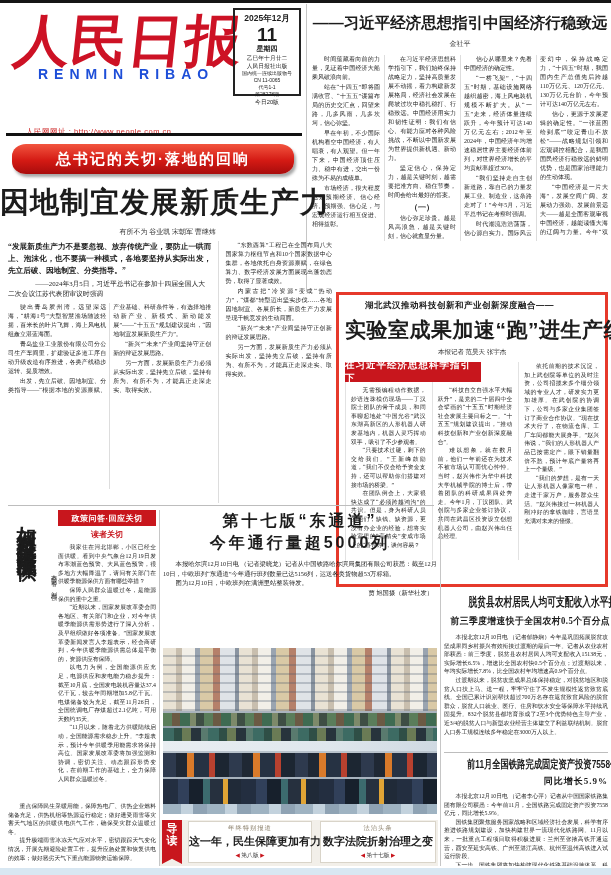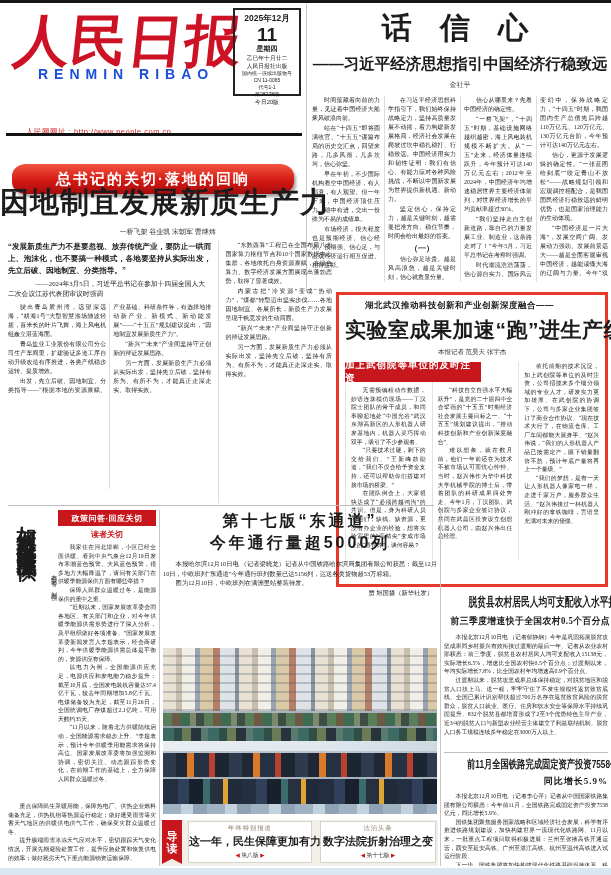--- a/index.html
+++ b/index.html
@@ -37,21 +37,21 @@
   .hua-title{font-family:"Liberation Sans",sans-serif;font-weight:bold;font-size:30px;
     text-align:center;letter-spacing:10px;}
   .hua-sub{font-family:"Liberation Sans",sans-serif;font-weight:bold;font-size:15.5px;
     text-align:center;margin-top:5px;}
   .hua-author{font-size:7px;text-align:center;margin-top:5px;color:#333;}
   .hua-body{margin-top:6px;height:186px;overflow:hidden;columns:4;column-gap:8px;
     column-rule:1px solid #ddd;}
   .hua-marker{text-indent:0 !important;text-align:center;font-weight:bold;font-size:8px;margin:3px 0 2px 0 !important;}
 
   
-  .banner{position:absolute;left:12px;top:164px;width:282px;height:30px;border-radius:14px/12px;
+  .banner{position:absolute;left:12px;top:144px;width:282px;height:30px;border-radius:14px/12px;
     background:linear-gradient(180deg,#f2553f 0%,#d41a14 55%,#a80c0c 100%);
     box-shadow:2px 3px 3px rgba(0,0,0,.35);display:flex;align-items:center;justify-content:center;}
   .banner span{color:#fff;font-family:"Liberation Sans",sans-serif;font-weight:bold;
     font-size:15px;letter-spacing:2px;}
   .xz-head{position:absolute;left:0;top:183px;width:335px;text-align:left;
     font-family:"Liberation Sans",sans-serif;font-weight:bold;font-size:29px;letter-spacing:1px;}
   .xz-byline{position:absolute;left:0;top:227px;width:335px;text-align:center;font-size:7px;color:#333;}
   .xz-body{position:absolute;left:8px;top:241px;width:324px;height:262px;display:flex;gap:7px;}
   .xz-left{width:206px;}
   .xz-quote{font-weight:bold;font-size:7.6px;line-height:12px;text-align:justify;}
@@ -122,21 +122,21 @@
   .ph-rail3{position:absolute;left:0;top:78%;width:100%;height:16%;
     background:repeating-linear-gradient(90deg,#232e40 0 15px,#31405a 15px 26px,#17202c 26px 40px,#3c6b6e 40px 47px,#26303e 47px 60px,#e0a435 60px 65px,#202a38 65px 78px);
     border-top:2px solid #a7b2bd;}
   .ph-bottom{position:absolute;left:0;top:94%;width:100%;height:6%;
     background:repeating-linear-gradient(90deg,#9fb3c2 0 18px,#c3d2dd 18px 30px,#8fa3b4 30px 44px);}
 
   
   .daodu{position:absolute;left:160px;top:820px;width:278px;height:46px;background:#f2efe9;}
   .dd-mark{position:absolute;left:2px;top:0px;width:20px;height:44px;background:#c8161d;color:#fff;
     font-family:"Liberation Sans",sans-serif;font-weight:bold;font-size:11px;line-height:12px;
-    text-align:center;padding-top:10px;box-sizing:border-box;
+    text-align:center;padding-top:2px;box-sizing:border-box;
     clip-path:polygon(0 0,100% 0,100% 100%,50% 88%,0 100%);}
   .dd-item{position:absolute;top:1px;height:42px;background:#fff;border:1px solid #d9d4c9;
     box-sizing:border-box;text-align:center;padding-top:2px;}
   .dd-item1{left:28px;width:124px;}
   .dd-item2{left:160px;width:116px;}
   .dd-kicker{font-size:6.3px;color:#8a7f6a;letter-spacing:1px;}
   .dd-title{font-family:"Liberation Sans",sans-serif;font-weight:bold;font-size:11px;margin-top:1px;white-space:nowrap;}
   .dd-page{font-size:5.8px;margin-top:2px;color:#333;}
   .dd-arrow{color:#c8161d;font-size:5.5px;}
 
@@ -174,21 +174,20 @@
     <div class="db-xs">CN 11-0065</div>
     <div class="db-xs">代号1-1</div>
     <div class="db-xs">第28278期</div>
     <div class="db-sm">今日20版</div>
   </div>
 
   <div class="vrule-mast vline"></div>
   <div class="thickrule"></div>
 
   <div class="hua">
-    <div class="hua-title">话 信 心</div>
     <div class="hua-sub">——习近平经济思想指引中国经济行稳致远</div>
     <div class="hua-author">金社平</div>
     <div class="hua-body jtext">
       <p>时间蕴藏着向前的力量，见证着中国经济大船乘风破浪向前。</p>
       <p>站在“十四五”即将圆满收官、“十五五”谋篇布局的历史交汇点，回望来路，几多风雨，几多坎坷，信心弥坚。</p>
       <p>早在年初，不少国际机构看空中国经济，有人唱衰，有人观望。但一年下来，中国经济顶住压力、稳中有进，交出一份殊为不易的成绩单。</p>
       <p>市场经济，很大程度也是预期经济、信心经济。预期强、信心足，与宏观经济运行相互促进、相得益彰。</p>
       <p>在习近平经济思想科学指引下，我们始终保持战略定力，坚持高质量发展不动摇，着力构建新发展格局，经济社会发展在爬坡过坎中稳扎稳打、行稳致远。中国经济用实力和韧性证明：我们有信心、有能力应对各种风险挑战，不断以中国新发展为世界提供新机遇、新动力。</p>
       <p>坚定信心，保持定力，越是关键时刻，越需要把准方向、稳住节奏，时间会给出最好的答案。</p>
       <p class="hua-marker">（一）</p>
@@ -200,21 +199,21 @@
       <p>信心，更源于发展逻辑的确定性。“一张蓝图绘到底”“咬定青山不放松”——战略规划引领和宏观调控相配合，是我国国民经济行稳致远的鲜明优势，也是国家治理能力的生动体现。</p>
       <p>“中国经济是一片大海”，发展空间广阔、发展动力强劲、发展前景远大——越是全面客观审视中国经济，越能读懂大海的辽阔与力量。今年“双11”，即时零售线上订单2.86万人次、线上直播观看22.2亿人次，释放了“1亿门店带动7.3亿消费”的长尾效应。一个蓬勃发展的消费市场蕴藏无限活力，最终消费支出对中国经济增长贡献率达53.5%。</p>
 
     </div>
   </div>
 
   <div class="banner">
     <span>总书记的关切·落地的回响</span>
   </div>
   <div class="xz-head">因地制宜发展新质生产力</div>
-  <div class="xz-byline">一桥飞架 谷业凯 宋朝军 曹继炜</div>
+  <div class="xz-byline">有所不为 谷业凯 宋朝军 曹继炜</div>
   <div class="xz-body">
     <div class="xz-left">
       <div class="xz-quote">“发展新质生产力不是要忽视、放弃传统产业，要防止一哄而上、泡沫化，也不要搞一种模式，各地要坚持从实际出发，先立后破、因地制宜、分类指导。”</div>
       <div class="xz-attr">——2024年3月5日，习近平总书记在参加十四届全国人大二次会议江苏代表团审议时强调</div>
       <div class="xz-twocol jtext">
         <p>驶出青岛胶州湾，远望深远海，“耕海1号”大型智慧渔场随波轻摇，百米长的叶片飞舞，海上风电机组矗立湛蓝海面。</p>
         <p>青岛盐业工业股份有限公司分公司生产车间里，扩建验证多道工序自动升级改造有序推进，各类产线稳步运转、提质增效。</p>
         <p>出发，先立后破、因地制宜、分类指导——“根据本地的资源禀赋、产业基础、科研条件等，有选择地推动新产业、新模式、新动能发展”——“十五五”规划建议提出，“因地制宜发展新质生产力”。</p>
         <p>“新兴”“未来”产业间坚持守正创新的辩证发展思路。</p>
         <p>另一方面，发展新质生产力必须从实际出发，坚持先立后破，坚持有所为、有所不为，才能真正走深走实、取得实效。</p>
@@ -226,21 +225,21 @@
       <p>“新兴”“未来”产业间坚持守正创新的辩证发展思路。</p>
       <p>另一方面，发展新质生产力必须从实际出发，坚持先立后破，坚持有所为、有所不为，才能真正走深走实、取得实效。</p>
     </div>
   </div>
 
   <div class="redbox">
     <div class="rb-kicker">湖北武汉推动科技创新和产业创新深度融合——</div>
     <div class="rb-head">实验室成果加速“跑”进生产线</div>
     <div class="rb-byline">本报记者 范昊天 张宇杰</div>
     <div class="rb-body">
-      <div class="rb-label">加上武创院等单位的及时注资</div>
+      <div class="rb-label">在习近平经济思想科学指引下</div>
       <div class="rb-col rb-pad jtext-sm">
         <p>无需预编程动作数据，妙语连珠模仿现场——丁汉院士团队的骨干成员，和同事聊起地处“中国光谷”武汉东湖高新区的人形机器人研发基地内，机器人灵巧挥动双手，吸引了不少参观者。</p>
         <p>“只要技术过硬，剩下的交给我们。”王新峰鼓励道，“我们不仅会给予资金支持，还可以帮助你们搭建对接市场的桥梁。”</p>
         <p>在团队例会上，大家很快达成了“必须跨越鸿沟”的共识。但是，身为科研人员的他们，缺钱、缺资源，更没有办企业的经验，想将实验室里的“高精尖”变成市场上的“香饽饽”，谈何容易？</p>
       </div>
       <div class="rb-col rb-pad jtext-sm">
         <p>“科技自立自强水平大幅跃升”，是党的二十届四中全会擘画的“十五五”时期经济社会发展主要目标之一。“十五五”规划建议提出，“推动科技创新和产业创新深度融合”。</p>
         <p>难以想象，就在数月前，他们一年前还在为技术不被市场认可而忧心忡忡。当时，赵兴伟作为华中科技大学机械学院的博士后，带着团队的科研成果四处奔走。今年1月，丁汉团队、武创院与多家企业签订协议，共同在武昌区投资设立创想机器人公司，由赵兴伟出任总经理。</p>
       </div>
       <div class="rb-col jtext-sm">

